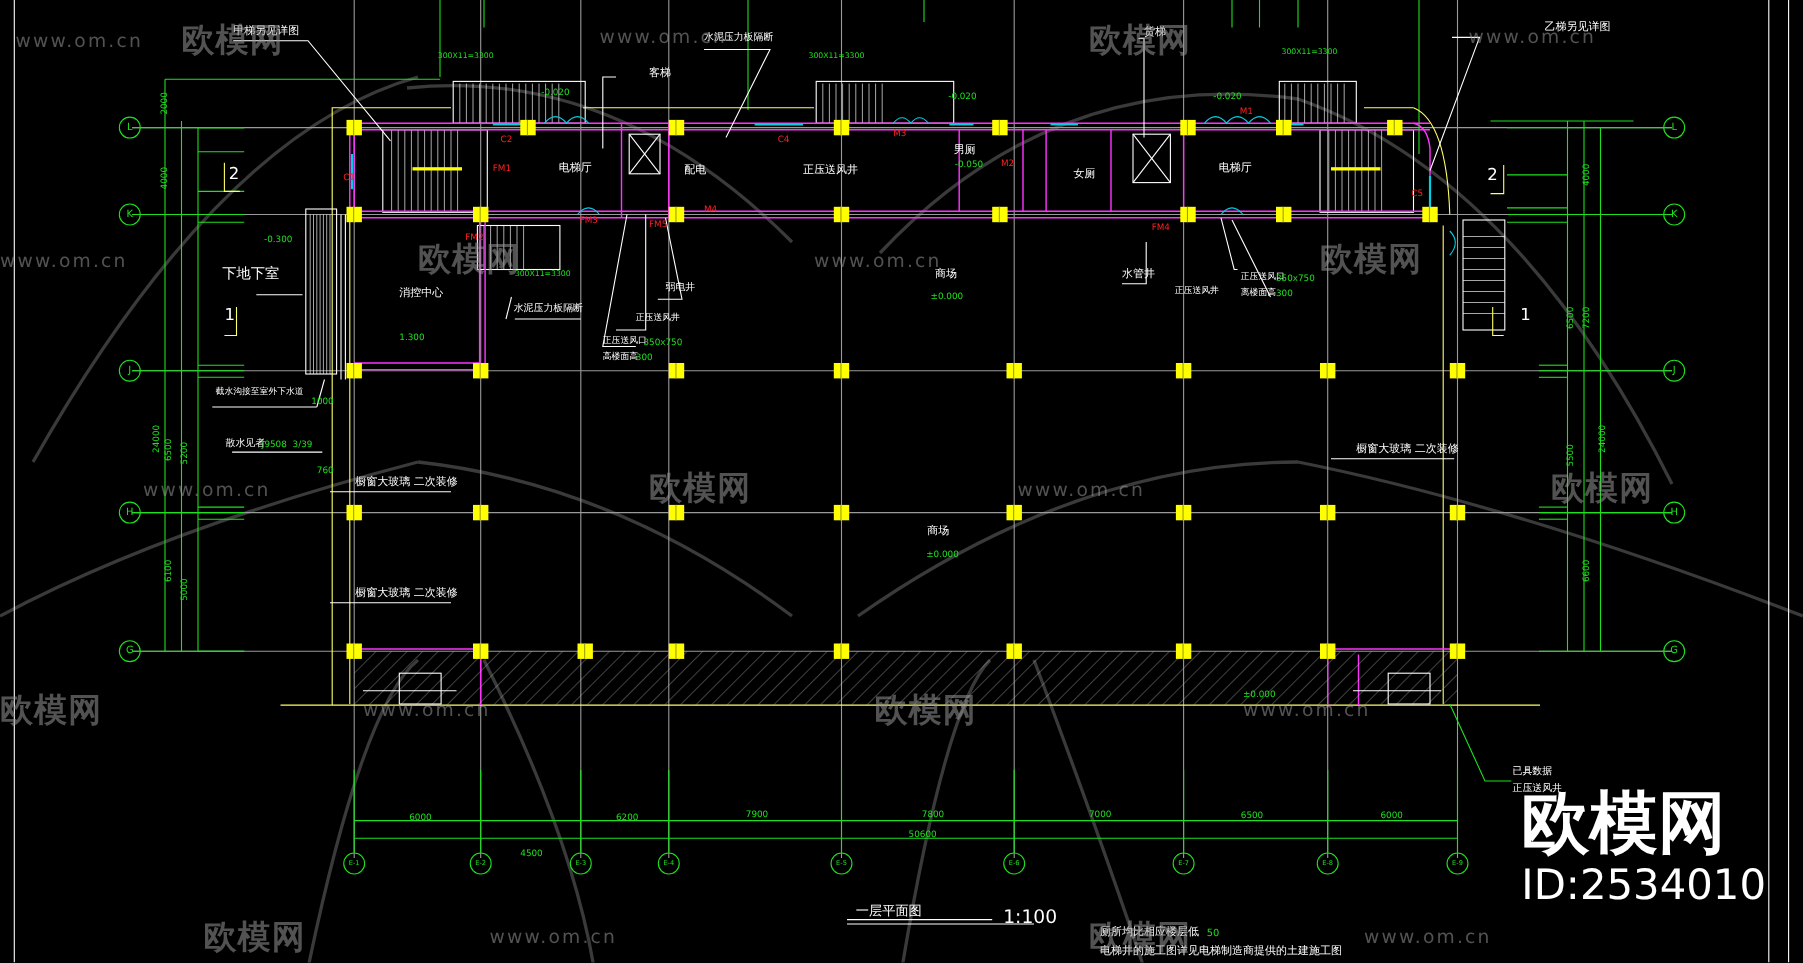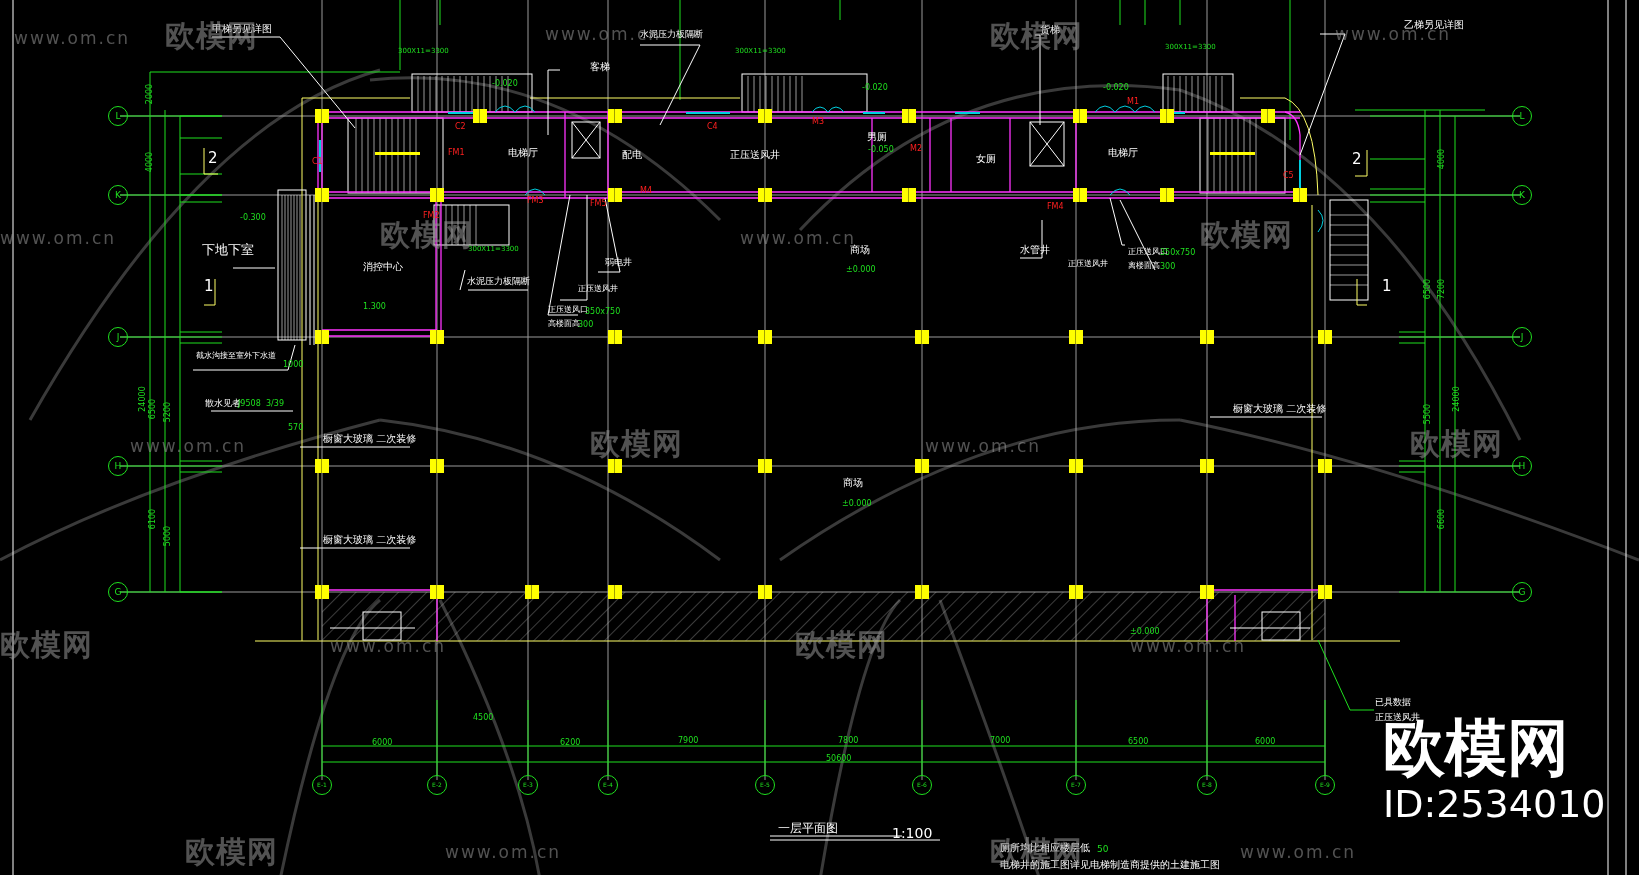--- a/index.html
+++ b/index.html
@@ -319,21 +319,21 @@
 <div class="axis" style="left:427px;top:775px;font-size:6px">E-2</div>
 <div class="axis" style="left:518px;top:775px;font-size:6px">E-3</div>
 <div class="axis" style="left:598px;top:775px;font-size:6px">E-4</div>
 <div class="axis" style="left:755px;top:775px;font-size:6px">E-5</div>
 <div class="axis" style="left:912px;top:775px;font-size:6px">E-6</div>
 <div class="axis" style="left:1066px;top:775px;font-size:6px">E-7</div>
 <div class="axis" style="left:1197px;top:775px;font-size:6px">E-8</div>
 <div class="axis" style="left:1315px;top:775px;font-size:6px">E-9</div>
 
 <span class="lbl g" style="left:372px;top:739px">6000</span>
-<span class="lbl g" style="left:473px;top:714px">4500</span>
+<span class="lbl g" style="left:473px;top:772px">4500</span>
 <span class="lbl g" style="left:560px;top:739px">6200</span>
 <span class="lbl g" style="left:678px;top:737px">7900</span>
 <span class="lbl g" style="left:838px;top:737px">7800</span>
 <span class="lbl g" style="left:990px;top:737px">7000</span>
 <span class="lbl g" style="left:1128px;top:738px">6500</span>
 <span class="lbl g" style="left:1255px;top:738px">6000</span>
 <span class="lbl g" style="left:826px;top:755px">50600</span>
 
 <span class="lbl g" style="left:398px;top:48px;font-size:7px">300X11=3300</span>
 <span class="lbl g" style="left:735px;top:48px;font-size:7px">300X11=3300</span>
@@ -386,21 +386,21 @@
 <span class="lbl" style="left:1068px;top:260px;font-size:8px">正压送风井</span>
 <span class="lbl" style="left:1128px;top:248px;font-size:8px">正压送风口</span>
 <span class="lbl g" style="left:1160px;top:249px">350x750</span>
 <span class="lbl" style="left:1128px;top:262px;font-size:8px">离楼面高</span>
 <span class="lbl g" style="left:1160px;top:263px">300</span>
 <span class="lbl" style="left:196px;top:352px;font-size:8px">截水沟接至室外下水道</span>
 <span class="lbl g" style="left:283px;top:361px">1000</span>
 <span class="lbl" style="left:205px;top:399px;font-size:9px">散水见者</span>
 <span class="lbl g" style="left:238px;top:400px">J9508</span>
 <span class="lbl g" style="left:266px;top:400px">3/39</span>
-<span class="lbl g" style="left:288px;top:424px">570</span>
+<span class="lbl g" style="left:288px;top:424px">760</span>
 <span class="lbl" style="left:323px;top:434px">橱窗大玻璃 二次装修</span>
 <span class="lbl" style="left:323px;top:535px">橱窗大玻璃 二次装修</span>
 <span class="lbl" style="left:1233px;top:404px">橱窗大玻璃 二次装修</span>
 <span class="lbl" style="left:1375px;top:698px;font-size:9px">已具数据</span>
 <span class="lbl" style="left:1375px;top:713px;font-size:9px">正压送风井</span>
 <span class="lbl g" style="left:240px;top:214px">-0.300</span>
 <span class="lbl g" style="left:492px;top:80px">-0.020</span>
 <span class="lbl g" style="left:862px;top:84px">-0.020</span>
 <span class="lbl g" style="left:1103px;top:84px">-0.020</span>
 <span class="lbl g" style="left:1130px;top:628px">±0.000</span>
@@ -418,21 +418,21 @@
 <span class="lbl r" style="left:1127px;top:98px">M1</span>
 <span class="lbl r" style="left:910px;top:145px">M2</span>
 <span class="lbl r" style="left:812px;top:118px">M3</span>
 <span class="lbl r" style="left:640px;top:187px">M4</span>
 <span class="lbl r" style="left:312px;top:158px">C1</span>
 <span class="lbl r" style="left:455px;top:123px">C2</span>
 <span class="lbl r" style="left:707px;top:123px">C4</span>
 <span class="lbl r" style="left:1283px;top:172px">C5</span>
 
 <span class="lbl big" style="left:778px;top:822px;font-size:12px">一层平面图</span>
-<span class="lbl big" style="left:892px;top:826px;font-size:14px">1:100</span>
+<span class="lbl big" style="left:912px;top:826px;font-size:17px">1:100</span>
 
 <span class="lbl" style="left:1000px;top:843px;font-size:10px">厕所均比相应楼层低</span>
 <span class="lbl g" style="left:1097px;top:845px;font-size:9px">50</span>
 <span class="lbl" style="left:1000px;top:860px;font-size:10px">电梯井的施工图详见电梯制造商提供的土建施工图</span>
 
 <span class="wm" style="left:165px;top:16px">欧模网</span>
 <span class="wm url" style="left:14px;top:28px">www.om.cn</span>
 <span class="wm" style="left:990px;top:16px">欧模网</span>
 <span class="wm url" style="left:1335px;top:24px">www.om.cn</span>
 <span class="wm url" style="left:545px;top:24px">www.om.cn</span>

